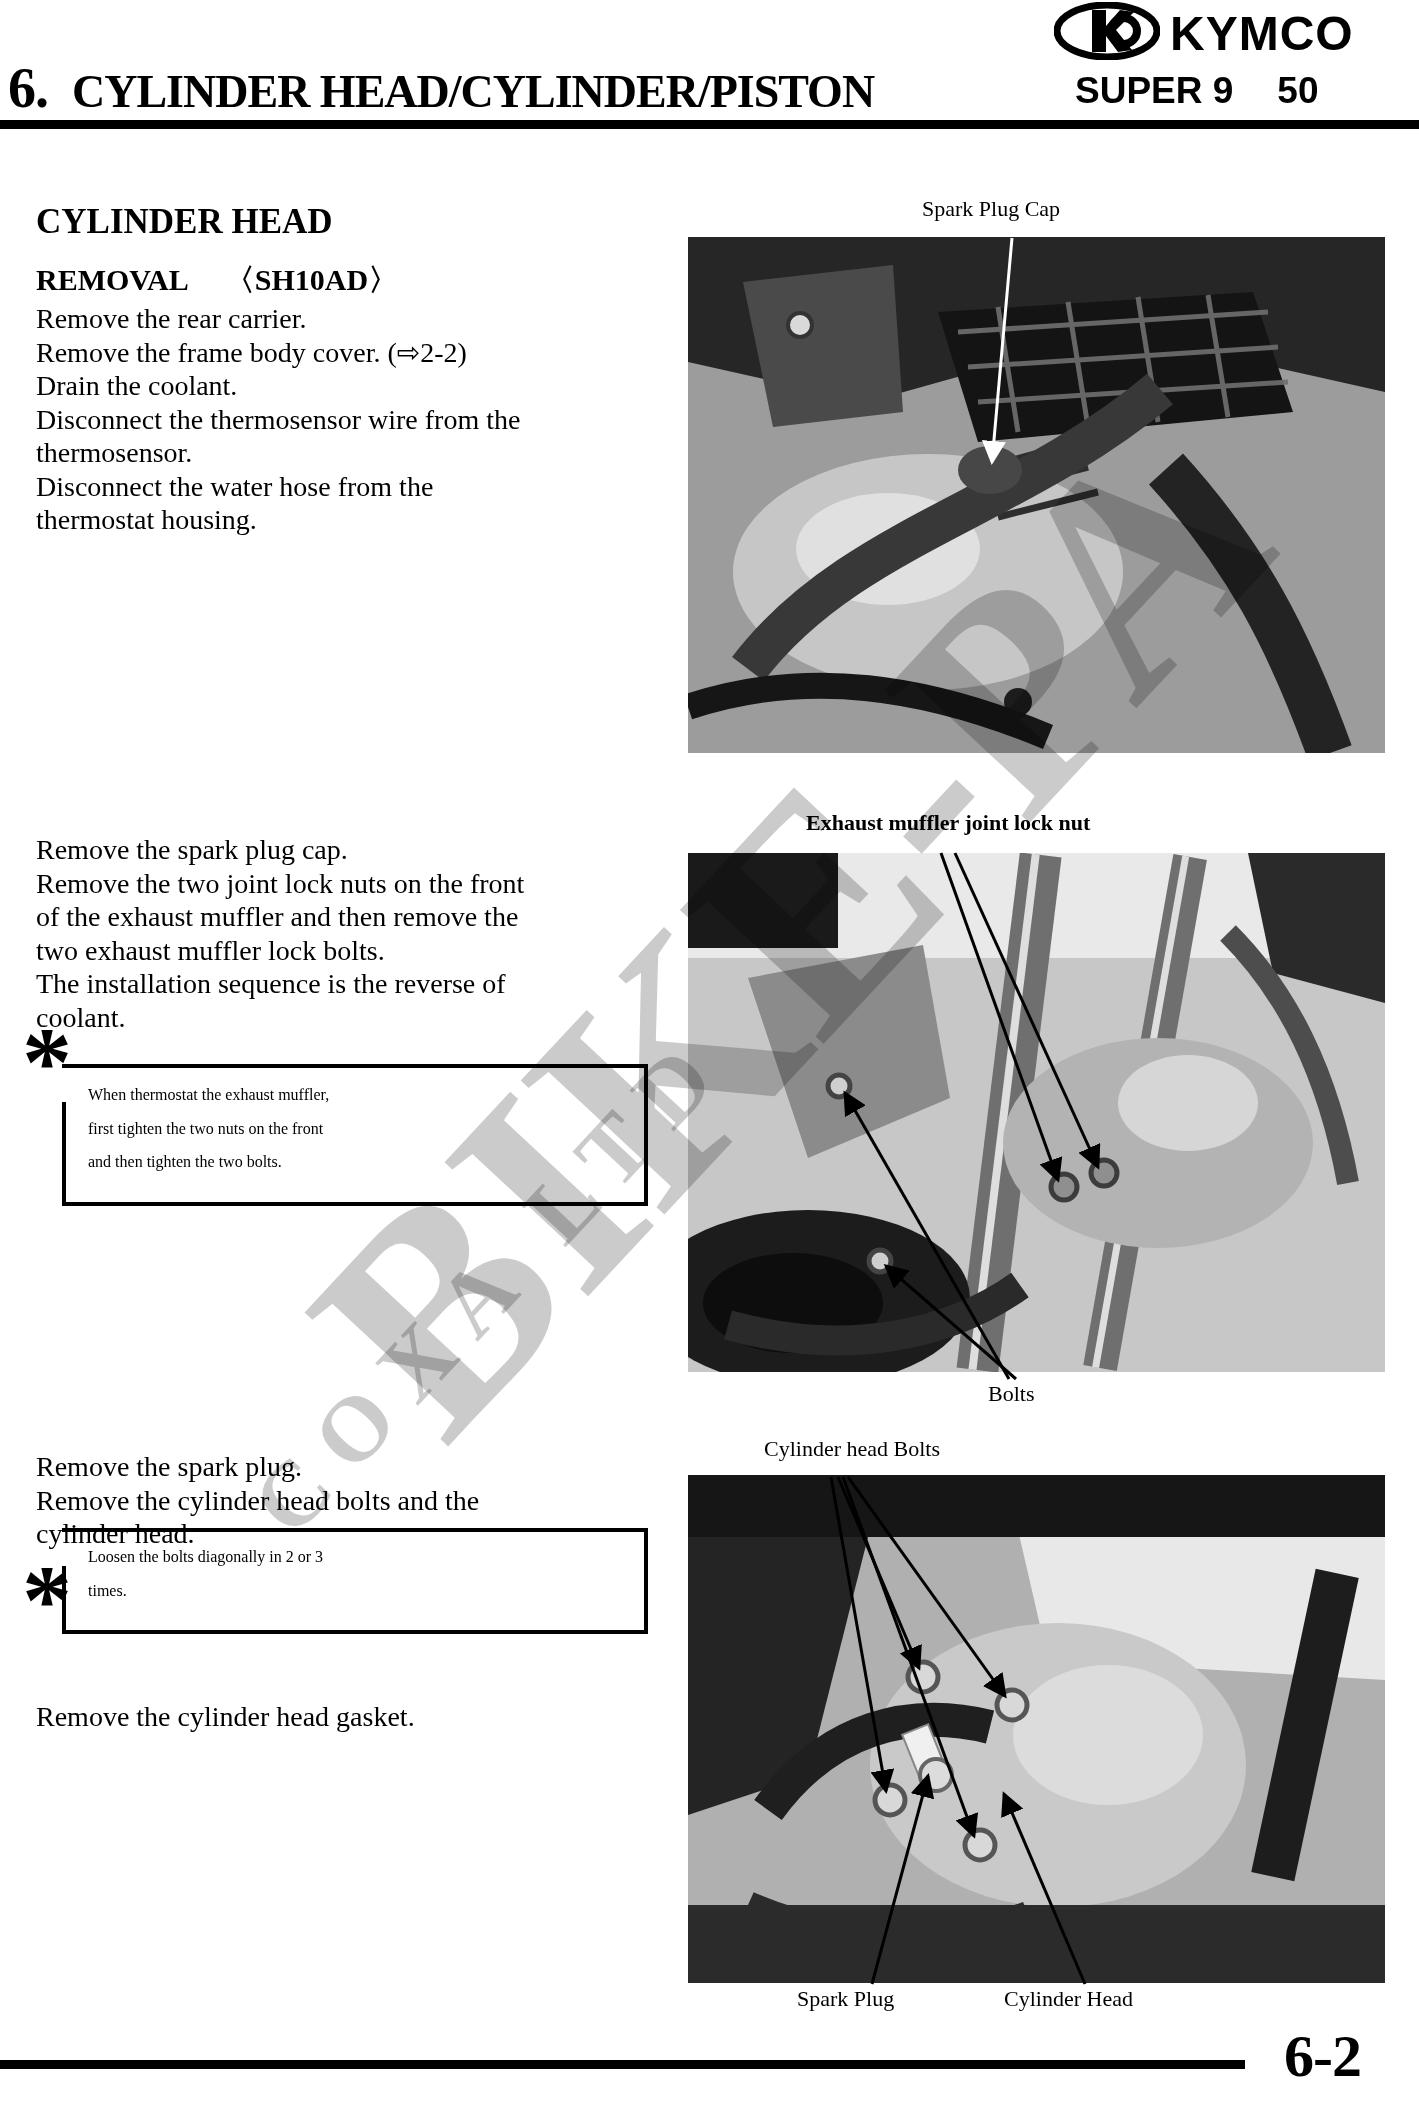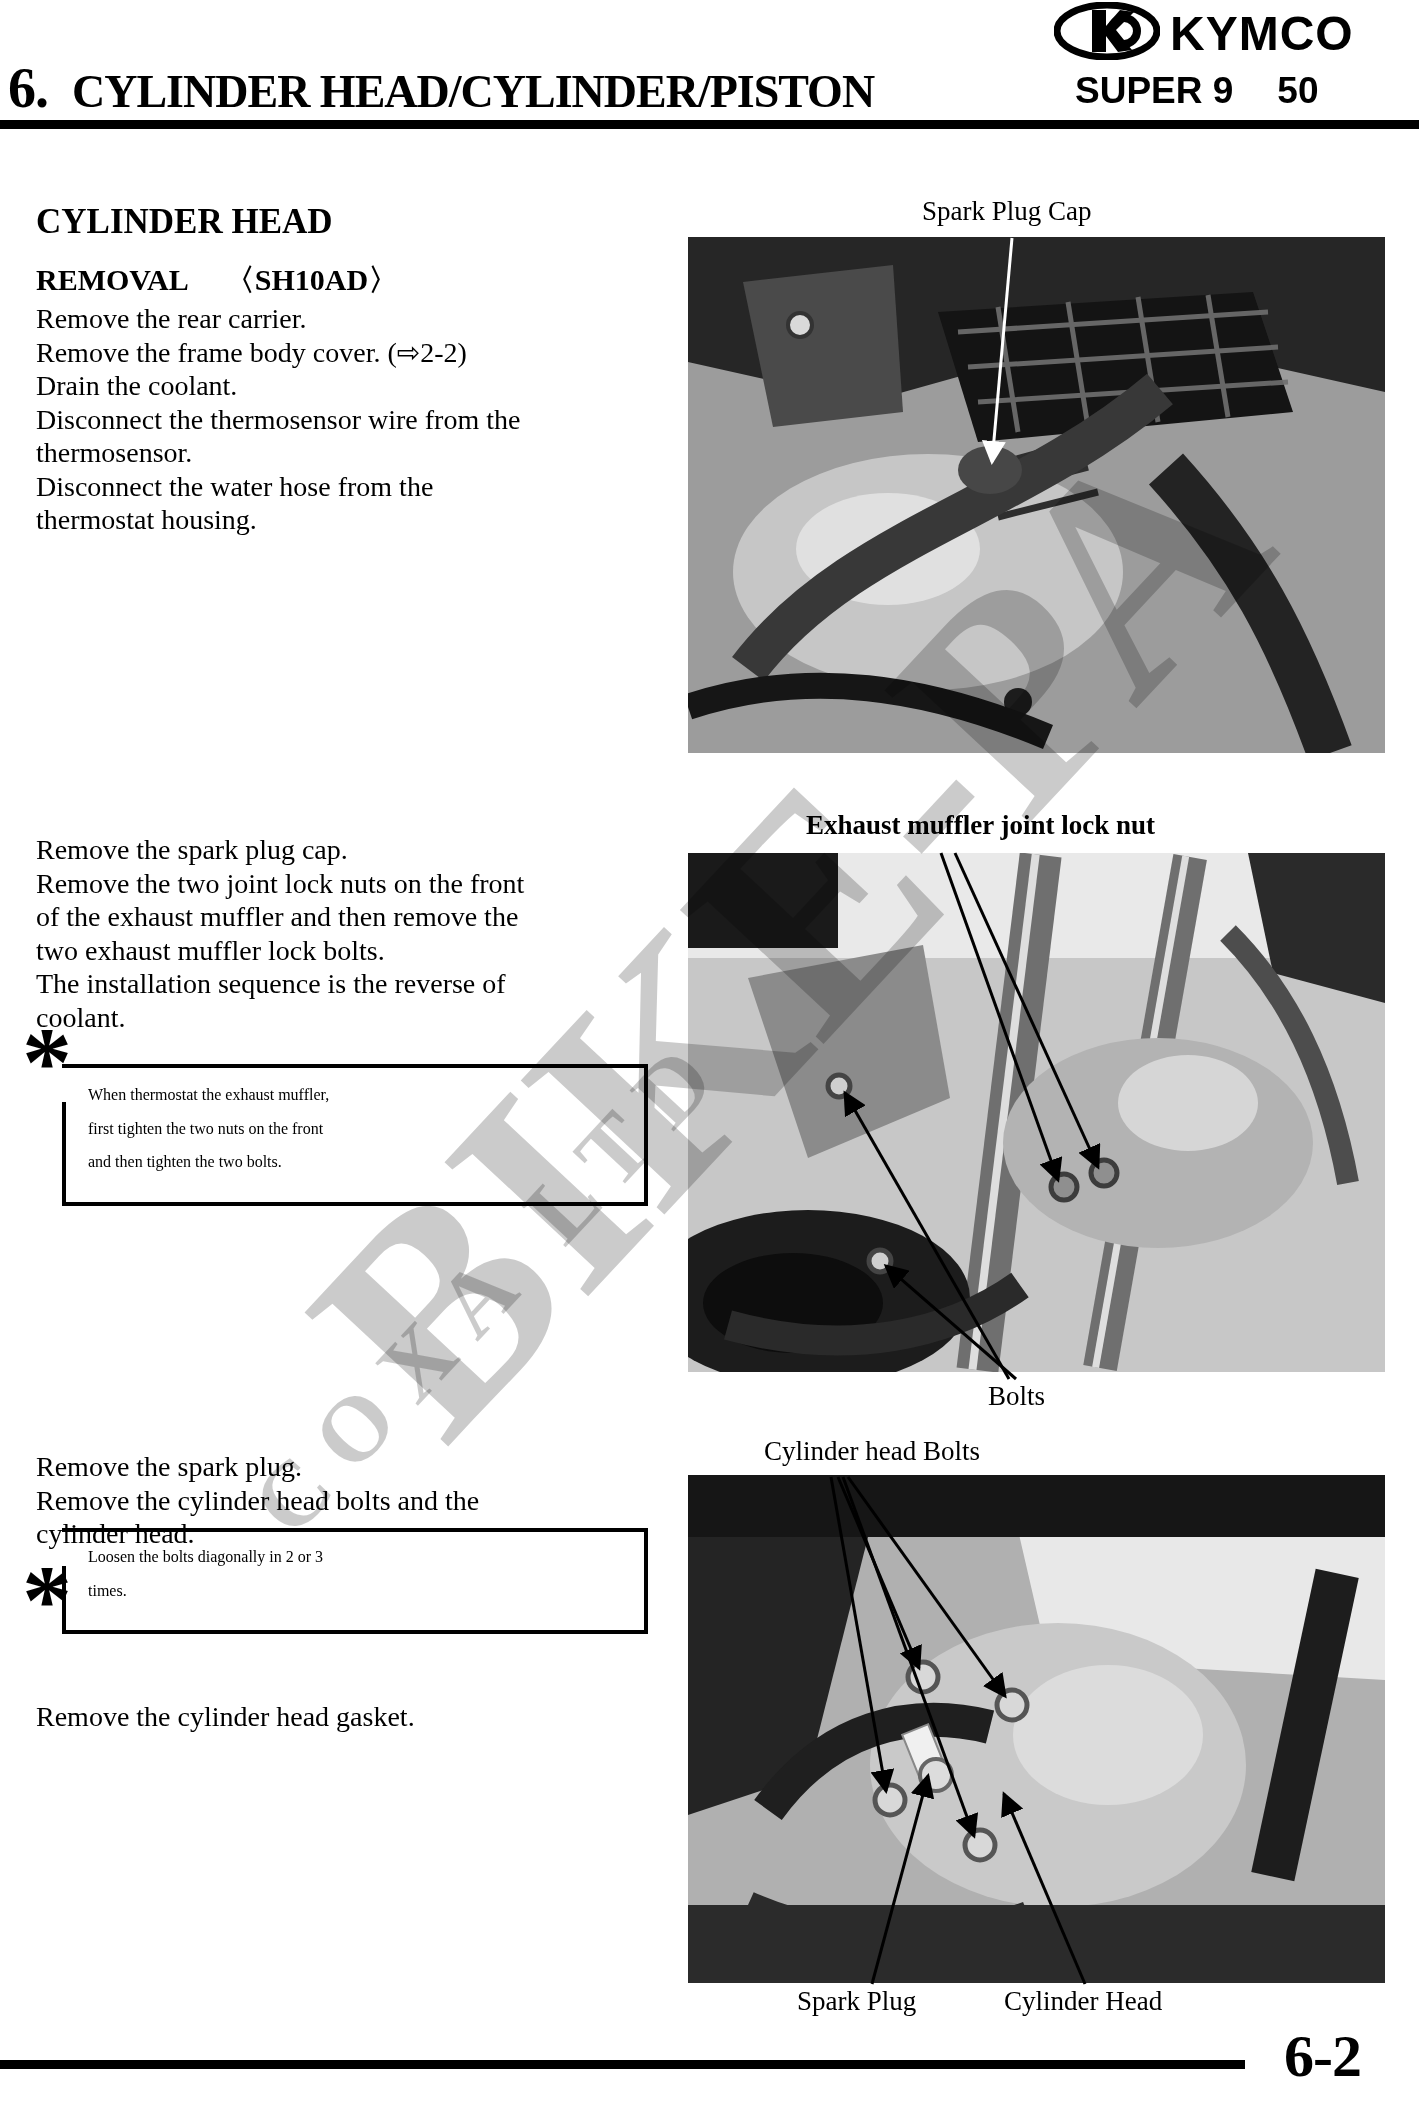--- a/index.html
+++ b/index.html
@@ -31,21 +31,21 @@
   .asterisk{position:absolute;left:22px;font-size:100px;line-height:80px;z-index:10;font-weight:bold;}
   .ast1{top:1022px;} .ast2{top:1560px;}
   .note-box{position:absolute;left:62px;width:556px;border:4px solid #000;border-left:none;z-index:10;}
   .nb1{top:1064px;height:124px;padding:10px 0 0 26px;}
   .nb2{top:1528px;height:90px;padding:8px 0 0 26px;}
   .note-box .left-edge{position:absolute;left:0;top:34px;bottom:-4px;width:4px;background:#000;}
   
   .photo{position:absolute;left:688px;width:697px;background:#9a9a9a;z-index:1;}
   .photo svg{display:block;width:100%;height:100%;}
   .ph1{top:237px;height:516px;} .ph2{top:853px;height:519px;} .ph3{top:1475px;height:508px;}
-  .figcap{position:absolute;font-size:27px;z-index:10;white-space:nowrap;}
+  .figcap{position:absolute;font-size:22px;z-index:10;white-space:nowrap;}
   .cap1{left:922px;top:196px;}
   .cap2t{left:806px;top:810px;font-weight:bold;}
   .cap2b{left:988px;top:1381px;}
   .cap3t{left:764px;top:1436px;}
   .cap3bl{left:797px;top:1986px;}
   .cap3br{left:1004px;top:1986px;}
   .arrows{position:absolute;left:0;top:0;width:1419px;height:2108px;z-index:12;pointer-events:none;}
   
   .frule{position:absolute;left:0;top:2060px;width:1245px;height:9px;background:#000;}
   .pageno{position:absolute;left:1284px;top:2022px;font-size:60px;font-weight:bold;letter-spacing:-1px;}

